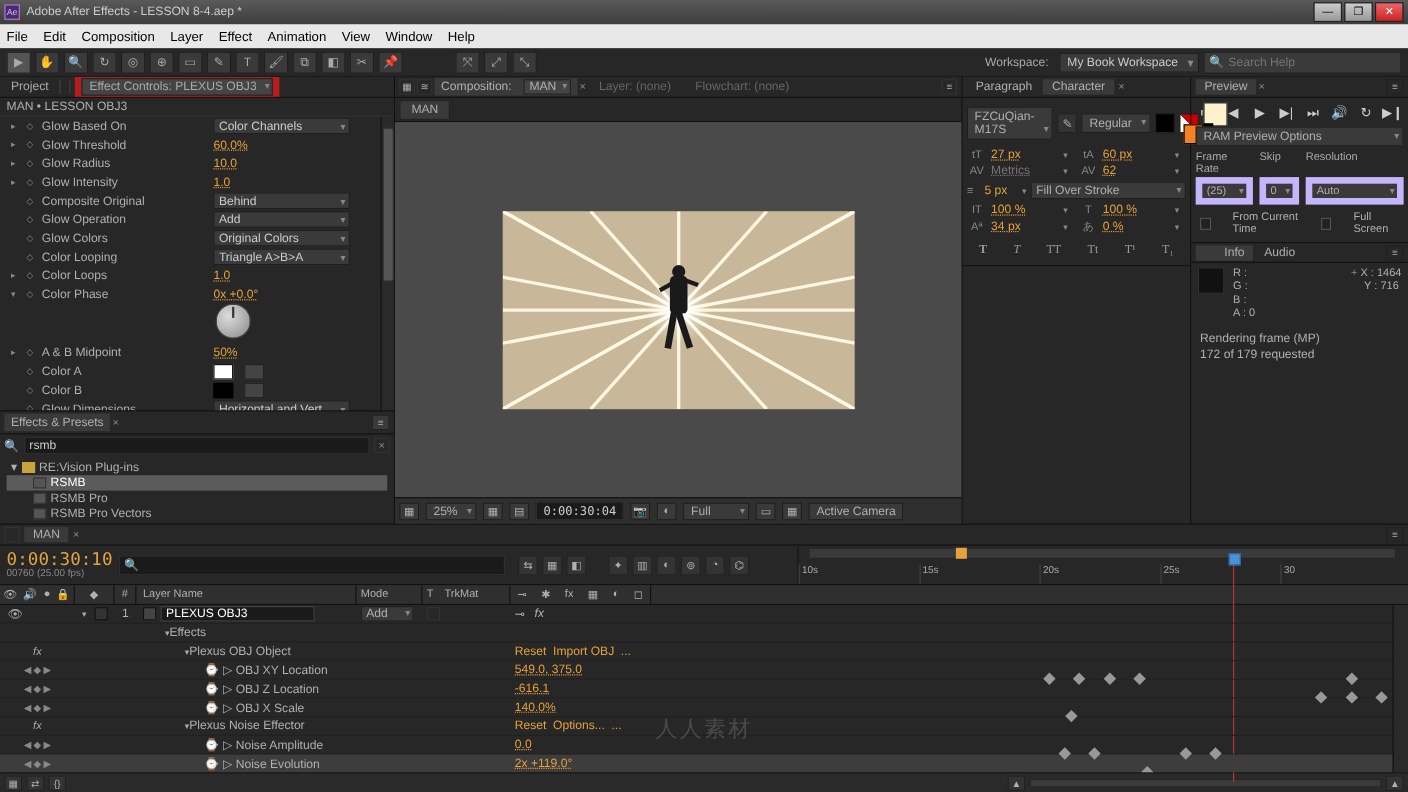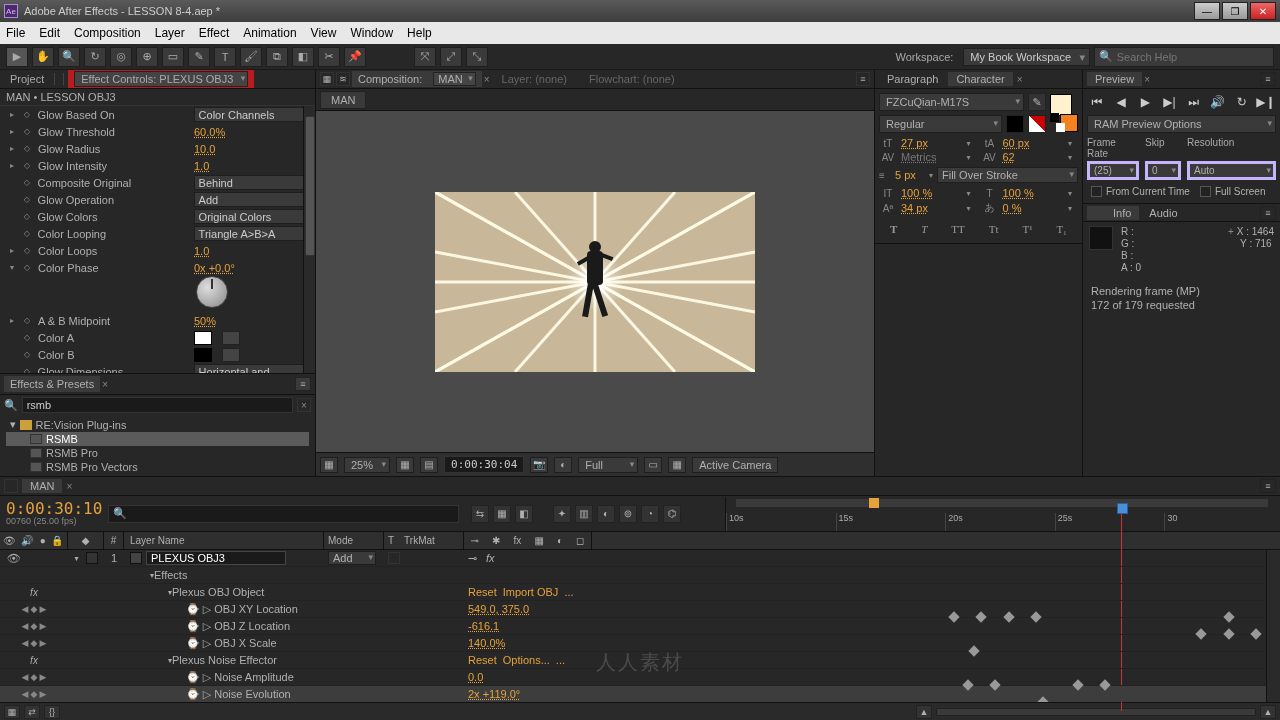--- a/index.html
+++ b/index.html
@@ -17,21 +17,21 @@
 .tool-ico { width: 22px; height: 20px; background: #3a3a3a; border: 1px solid #1e1e1e; display: flex; align-items: center; justify-content: center; font-size: 11px; color: #aaa; }
 .tool-ico.active { background: #555; }
 .toolbar .spacer { flex: 1; }
 .ws-lbl { color: #aaa; margin-right: 6px; }
 .ws-dd { background: #3a3a3a; border: 1px solid #1e1e1e; padding: 2px 18px 2px 6px; min-width: 120px; color: #ccc; position: relative; }
 .ws-dd::after { content: "▾"; position: absolute; right: 4px; color: #888; }
 .search-help { background: #3a3a3a; border: 1px solid #1e1e1e; width: 180px; height: 20px; display: flex; align-items: center; padding: 0 4px; gap: 4px; }
 .search-help input { background: none; border: none; color: #ccc; width: 100%; font-size: 11px; outline: none; }
 .mag { color: #888; font-size: 11px; }
 .main { display: flex; height: 406px; }
-.left-col { width: 316px; display: flex; flex-direction: column; border-right: 1px solid #111; }
+.left-col { width: 359px; display: flex; flex-direction: column; border-right: 1px solid #111; }
 .ec-tabs { background: #272727; height: 19px; display: flex; align-items: center; gap: 4px; padding: 0 4px; border-bottom: 1px solid #111; }
 .ec-tab { padding: 1px 6px; color: #aaa; font-size: 11px; }
 .ec-tab.active { background: #b91c1c; }
 .ec-tab .dd { background: #444; padding: 1px 14px 1px 6px; position: relative; display: inline-block; border: 1px solid #222;}
 .ec-tab .dd::after { content: "▾"; position: absolute; right: 2px; font-size: 9px; color: #888; }
 .ec-title { background: #272727; padding: 2px 6px; font-size: 11px; border-bottom: 1px solid #333; }
 .ec-body { flex: 1; overflow: hidden; position: relative; }
 .prop-row { display: flex; align-items: center; height: 17px; padding-left: 10px; gap: 6px; }
 .prop-row .tw { width: 8px; font-size: 8px; color: #888; }
 .prop-row .dc { width: 8px; font-size: 8px; color: #888; }
@@ -117,24 +117,24 @@
 .prev-tabs { height: 19px; display: flex; align-items: center; padding: 0 4px; border-bottom: 1px solid #111; }
 .prev-tabs .tab { padding: 1px 8px; background: #3a3a3a; }
 .prev-tabs .menu-ico { margin-left: auto; width: 16px; height: 14px; border: 1px solid #222; font-size: 9px; display: flex; align-items: center; justify-content: center; }
 .prev-ctrls { display: flex; align-items: center; justify-content: space-between; padding: 4px 6px; height: 26px; }
 .prev-ctrls .pb { width: 16px; height: 16px; display: flex; align-items: center; justify-content: center; color: #ccc; font-size: 12px; cursor: pointer; }
 .ram-opts { padding: 0 4px; }
 .ram-dd { background: #3a3a3a; border: 1px solid #1e1e1e; padding: 2px 16px 2px 6px; position: relative; margin-bottom: 4px; }
 .ram-dd::after { content: "▾"; position: absolute; right: 3px; font-size: 9px; color: #888; }
 .ram-grid { display: grid; grid-template-columns: 52px 36px 1fr; gap: 2px 6px; font-size: 10px; padding-bottom: 4px; }
 .ram-grid .hd { color: #aaa; }
-.ram-grid .dd2 { background: #3a3a3a; border: 3px solid #c4b5fd; padding: 1px 14px 1px 4px; position: relative; }
+.ram-grid .dd2 { background: #3a3a3a; border: 6px solid #c4b5fd; padding: 1px 14px 1px 4px; position: relative; }
 .ram-grid .dd2::after { content: "▾"; position: absolute; right: 2px; font-size: 9px; color: #888; }
 .ram-cb { display: flex; gap: 10px; padding: 2px 4px 6px; font-size: 10px; }
-.ram-cb label { display: flex; align-items: center; gap: 4px; }
+.ram-cb label { display: flex; align-items: center; gap: 20px; }
 .ram-cb .cb { width: 11px; height: 11px; border: 1px solid #555; background: #222; }
 .info-tabs { height: 19px; display: flex; align-items: center; padding: 0 4px; gap: 2px; border-top: 1px solid #111; border-bottom: 1px solid #111; }
 .info-tabs .tab { padding: 1px 8px; }
 .info-tabs .tab.active { background: #3a3a3a; padding-left: 26px; }
 .info-tabs .menu-ico { margin-left: auto; width: 16px; height: 14px; border: 1px solid #222; font-size: 9px; display: flex; align-items: center; justify-content: center; }
 .info-body { padding: 4px 6px; display: flex; gap: 8px; }
 .info-sw { width: 24px; height: 24px; background: #111; border: 1px solid #333; }
 .info-rgba { display: flex; flex-direction: column; font-size: 10px; line-height: 12px; }
 .info-xy { display: flex; flex-direction: column; font-size: 10px; line-height: 12px; margin-left: auto; }
 .info-xy .cross { color: #888; }
@@ -454,21 +454,21 @@
   </div>
 
   <div class="right-col">
     <div class="char-tabs">
       <span class="tab">Paragraph</span>
       <span class="tab active">Character</span>
         <span class="close">×</span>
     </div>
     <div class="char-body">
       <div class="char-row">
-        <div style="flex:1;display:flex;flex-direction:column;gap:4px">
+        <div style="flex:1;display:flex;gap:4px">
           <div class="char-row">
             <div class="char-dd">FZCuQian-M17S</div>
             <div class="char-ico-btn">✎</div>
           </div>
           <div class="char-row">
             <div class="char-dd">Regular</div>
             <div class="char-ico-btn" style="background:#000"></div>
             <div class="char-ico-btn" style="background:linear-gradient(45deg,#fff 50%,#c00 50%)"></div>
           </div>
         </div>

